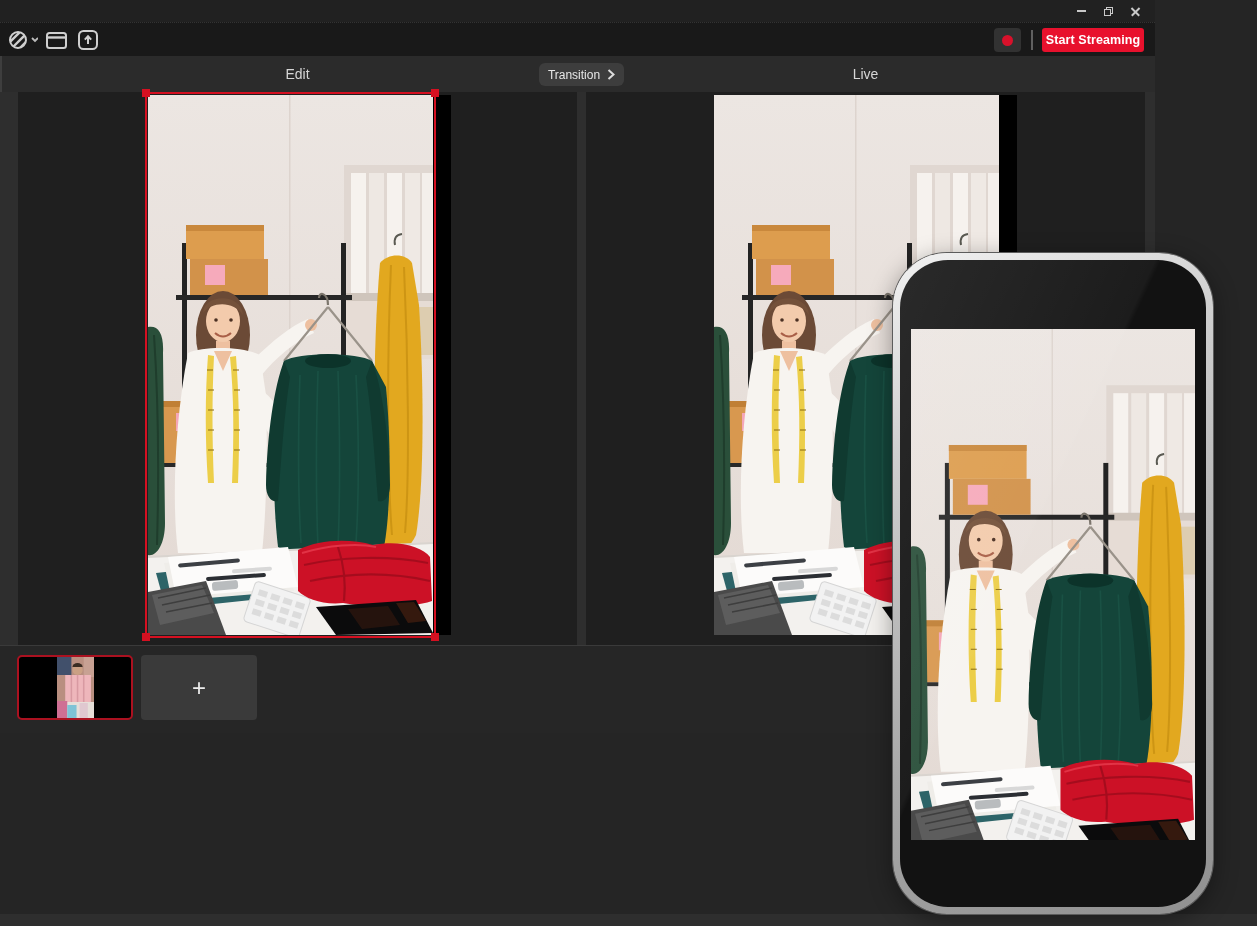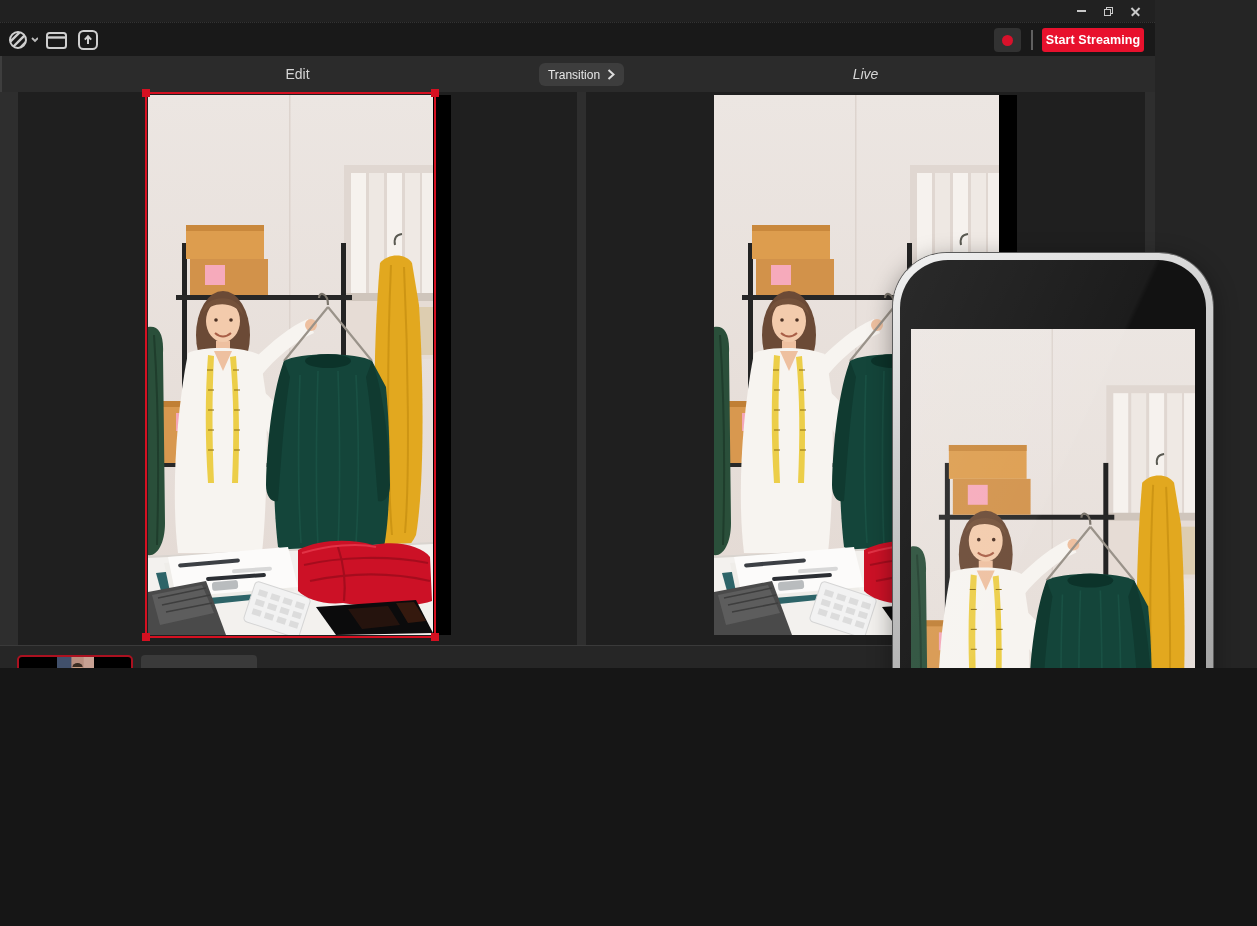--- a/index.html
+++ b/index.html
@@ -1,18 +1,18 @@
 <!DOCTYPE html>
 <html><head>
 <meta charset="utf-8">
 <style>
   * { margin:0; padding:0; box-sizing:border-box; }
   html,body { background:#161616; }
   body { font-family:"Liberation Sans", sans-serif; }
-  #canvas{ position:relative; width:1257px; height:668px; background:#252525; overflow:hidden; }
+  #canvas{ position:relative; width:1257px; height:926px; background:#252525; overflow:hidden; }
 
   
   .app-window{ position:absolute; left:0; top:0; width:1155px; height:733px; background:#2b2b2b; }
   .titlebar{ position:absolute; left:0; top:0; width:100%; height:22px; background:#212121; }
   .win-controls{ position:absolute; right:6px; top:0; height:22px; display:flex; }
   .win-btn{ width:27px; height:22px; display:flex; align-items:center; justify-content:center; cursor:default; }
   .glyph-min{ width:9px; height:1.5px; background:#c9c9c9; }
   .glyph-restore{ position:relative; width:9px; height:9px; }
   .glyph-restore .r1{ position:absolute; right:0; top:0; width:7px; height:7px; border:1px solid #c9c9c9; }
   .glyph-restore .r2{ position:absolute; left:0; bottom:0; width:7px; height:7px; border:1px solid #c9c9c9; background:#212121; }
@@ -25,21 +25,21 @@
   .tb-icon svg{ display:block; }
   .record-btn{ position:absolute; left:994px; top:5px; width:27px; height:24px; background:#323232; border-radius:4px; display:flex; align-items:center; justify-content:center; }
   .record-dot{ width:11px; height:11px; border-radius:50%; background:#d9112b; }
   .tb-divider{ position:absolute; left:1031px; top:7px; width:2px; height:20px; background:#606060; }
   .stream-btn{ position:absolute; left:1042px; top:5px; width:102px; height:24px; background:#e8112d; border:none; border-radius:3px;
                color:#fff; font-size:12.5px; font-weight:bold; font-family:"Liberation Sans",sans-serif; display:flex; align-items:center; justify-content:center; letter-spacing:.1px; }
 
   .labels-row{ position:absolute; left:0; top:56px; width:100%; height:36px; background:#2b2b2b; }
   .panel-label{ position:absolute; top:0; height:36px; display:flex; align-items:center; justify-content:center; color:#d6d6d6; font-size:14px; }
   .label-edit{ left:18px; width:559px; }
-  .label-live{ left:586px; width:559px;font-style:italic; }
+  .label-live{ left:586px; width:559px; }
   .transition-btn{ position:absolute; left:539px; top:7px; width:85px; height:23px; background:#3d3d3d; border:none; border-radius:6px;
                    color:#e6e6e6; font-size:12px; font-family:"Liberation Sans",sans-serif; display:flex; align-items:center; justify-content:center; gap:7px; }
 
   .preview-area{ position:absolute; left:0; top:92px; width:1155px; height:553px; background:#2e2e2e; }
   .left-edge{ position:absolute; left:0; top:56px; width:2px; height:677px; background:#3e3e3e; }
   .stage-panel{ position:absolute; top:0; width:559px; height:553px; background:#1f1f1f; }
   .panel-edit{ left:18px; } .panel-live{ left:586px; }
   .video-canvas{ position:absolute; top:3px; width:303px; height:540px; background:#000; overflow:hidden; }
   .canvas-edit{ left:130px; } .canvas-live{ left:128px; }
   .photo{ position:absolute; left:0; top:0; width:285px; height:540px; }

